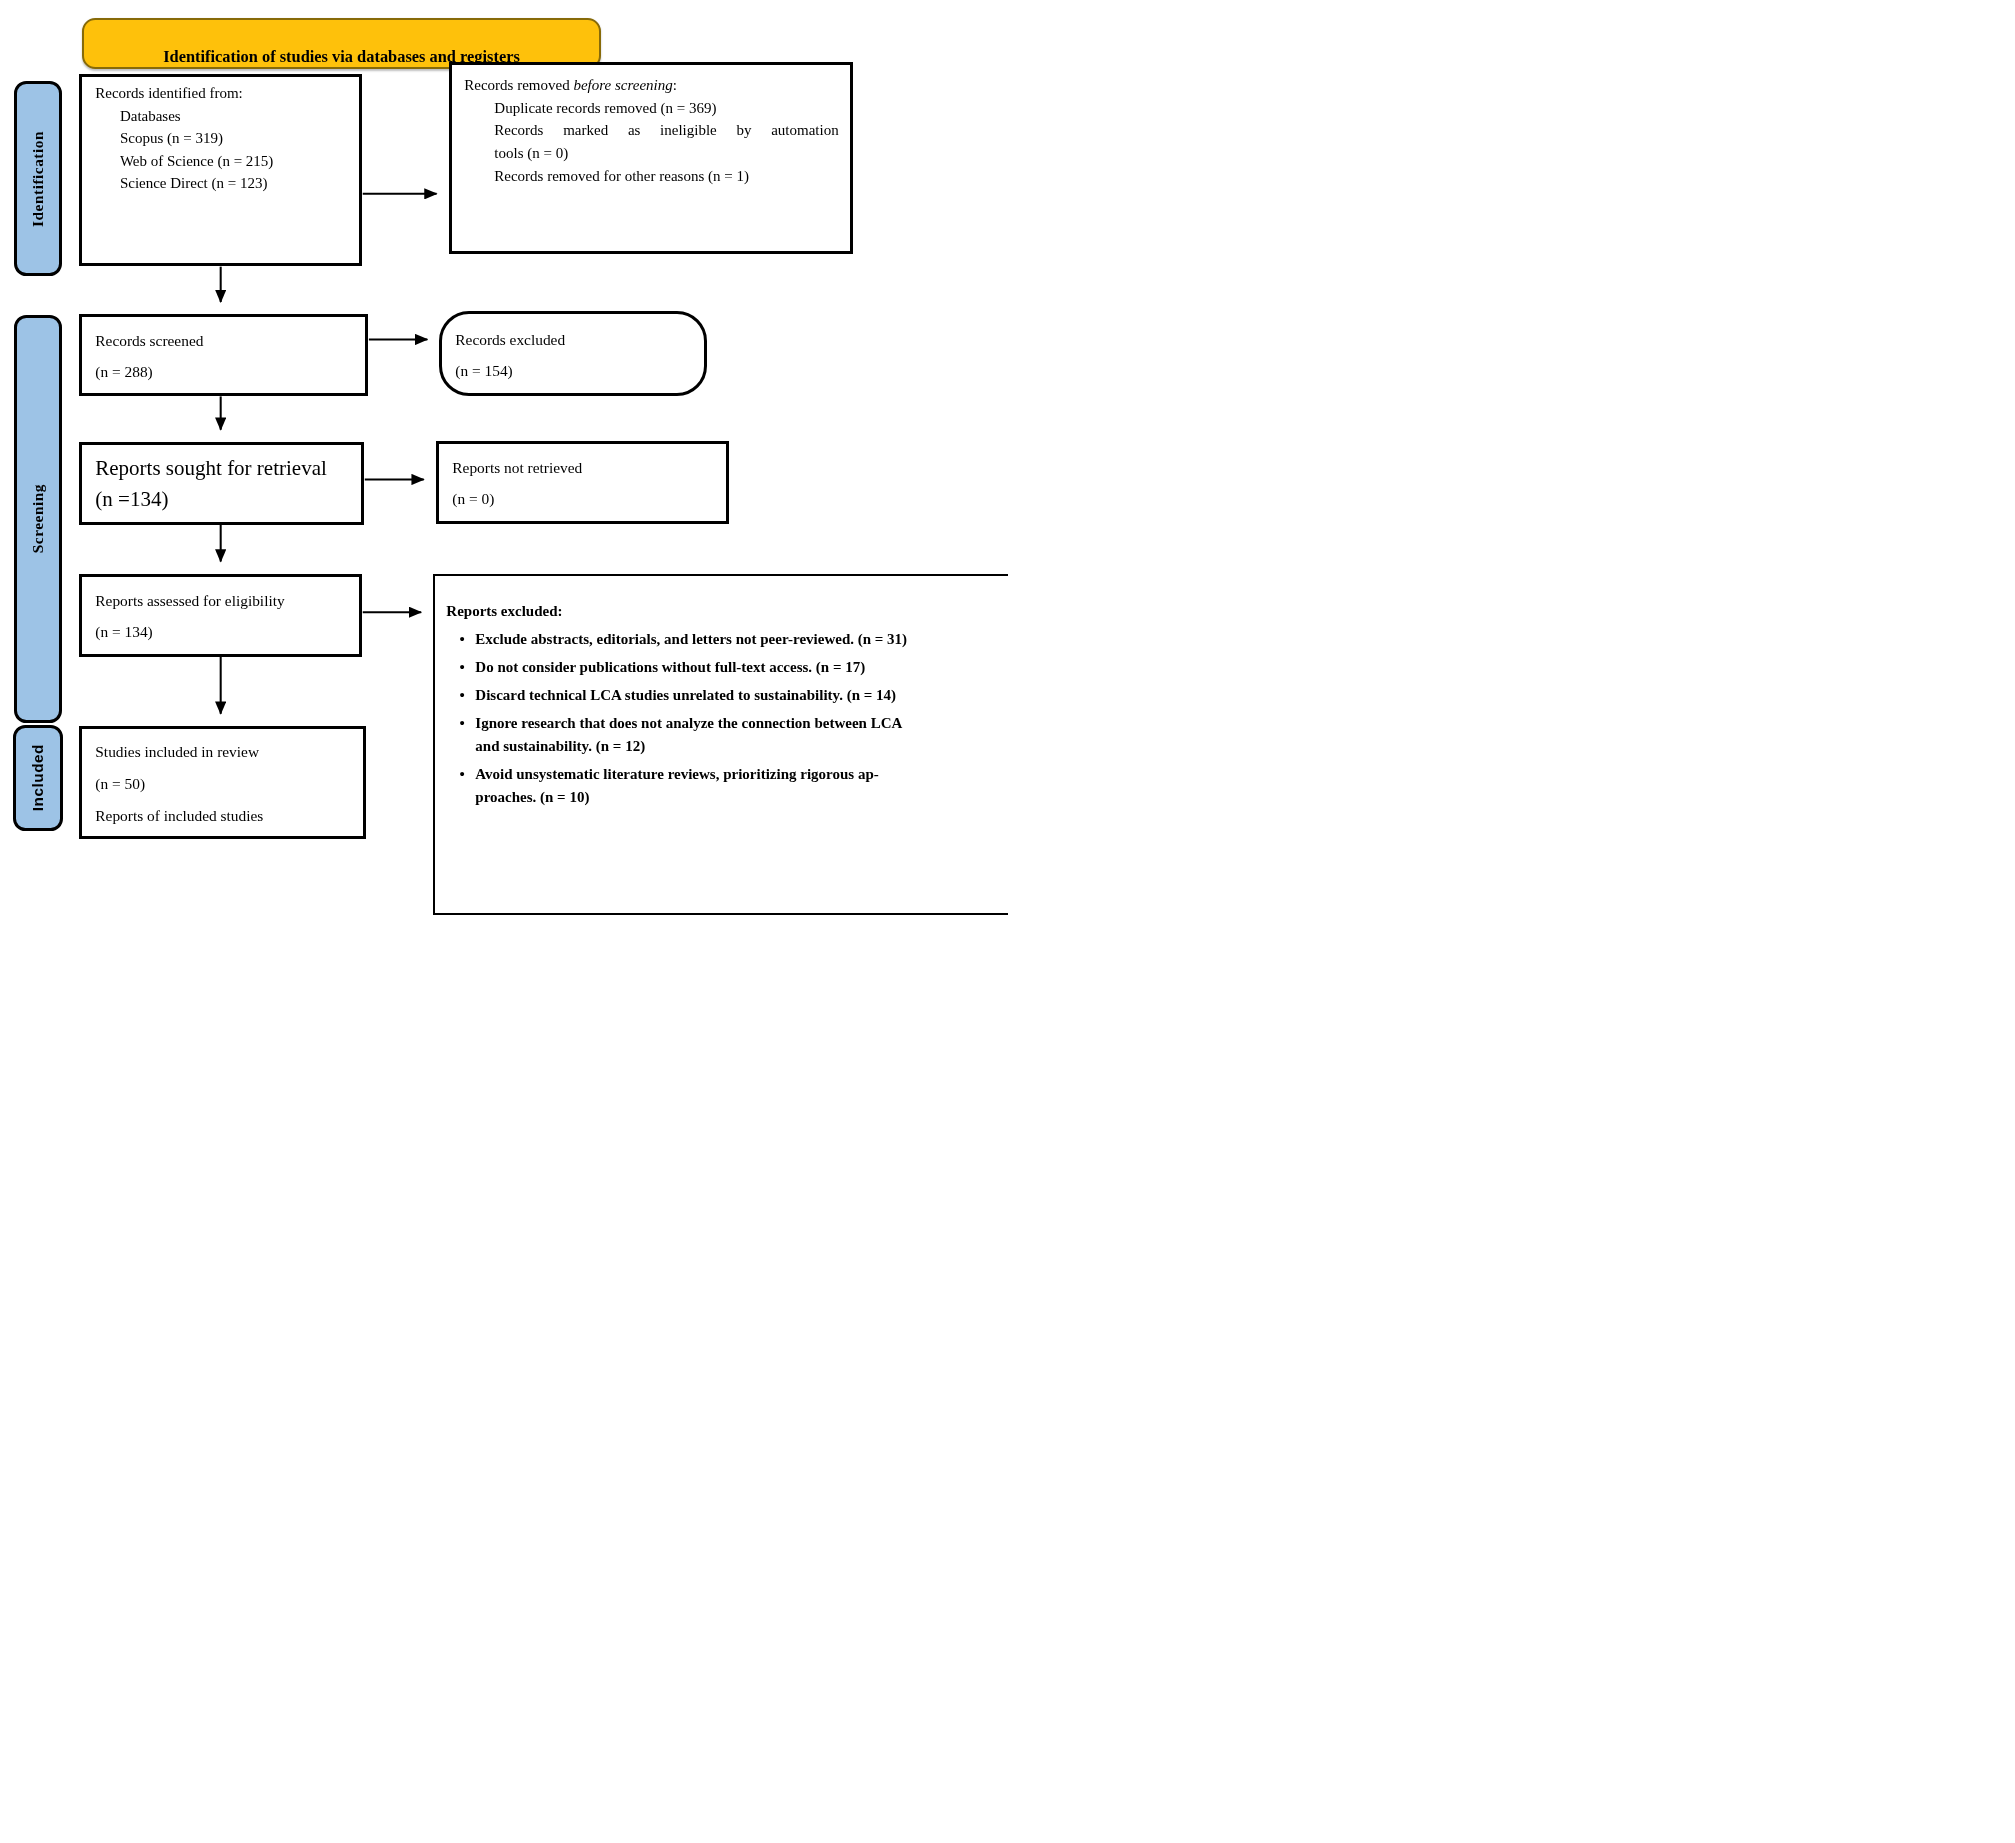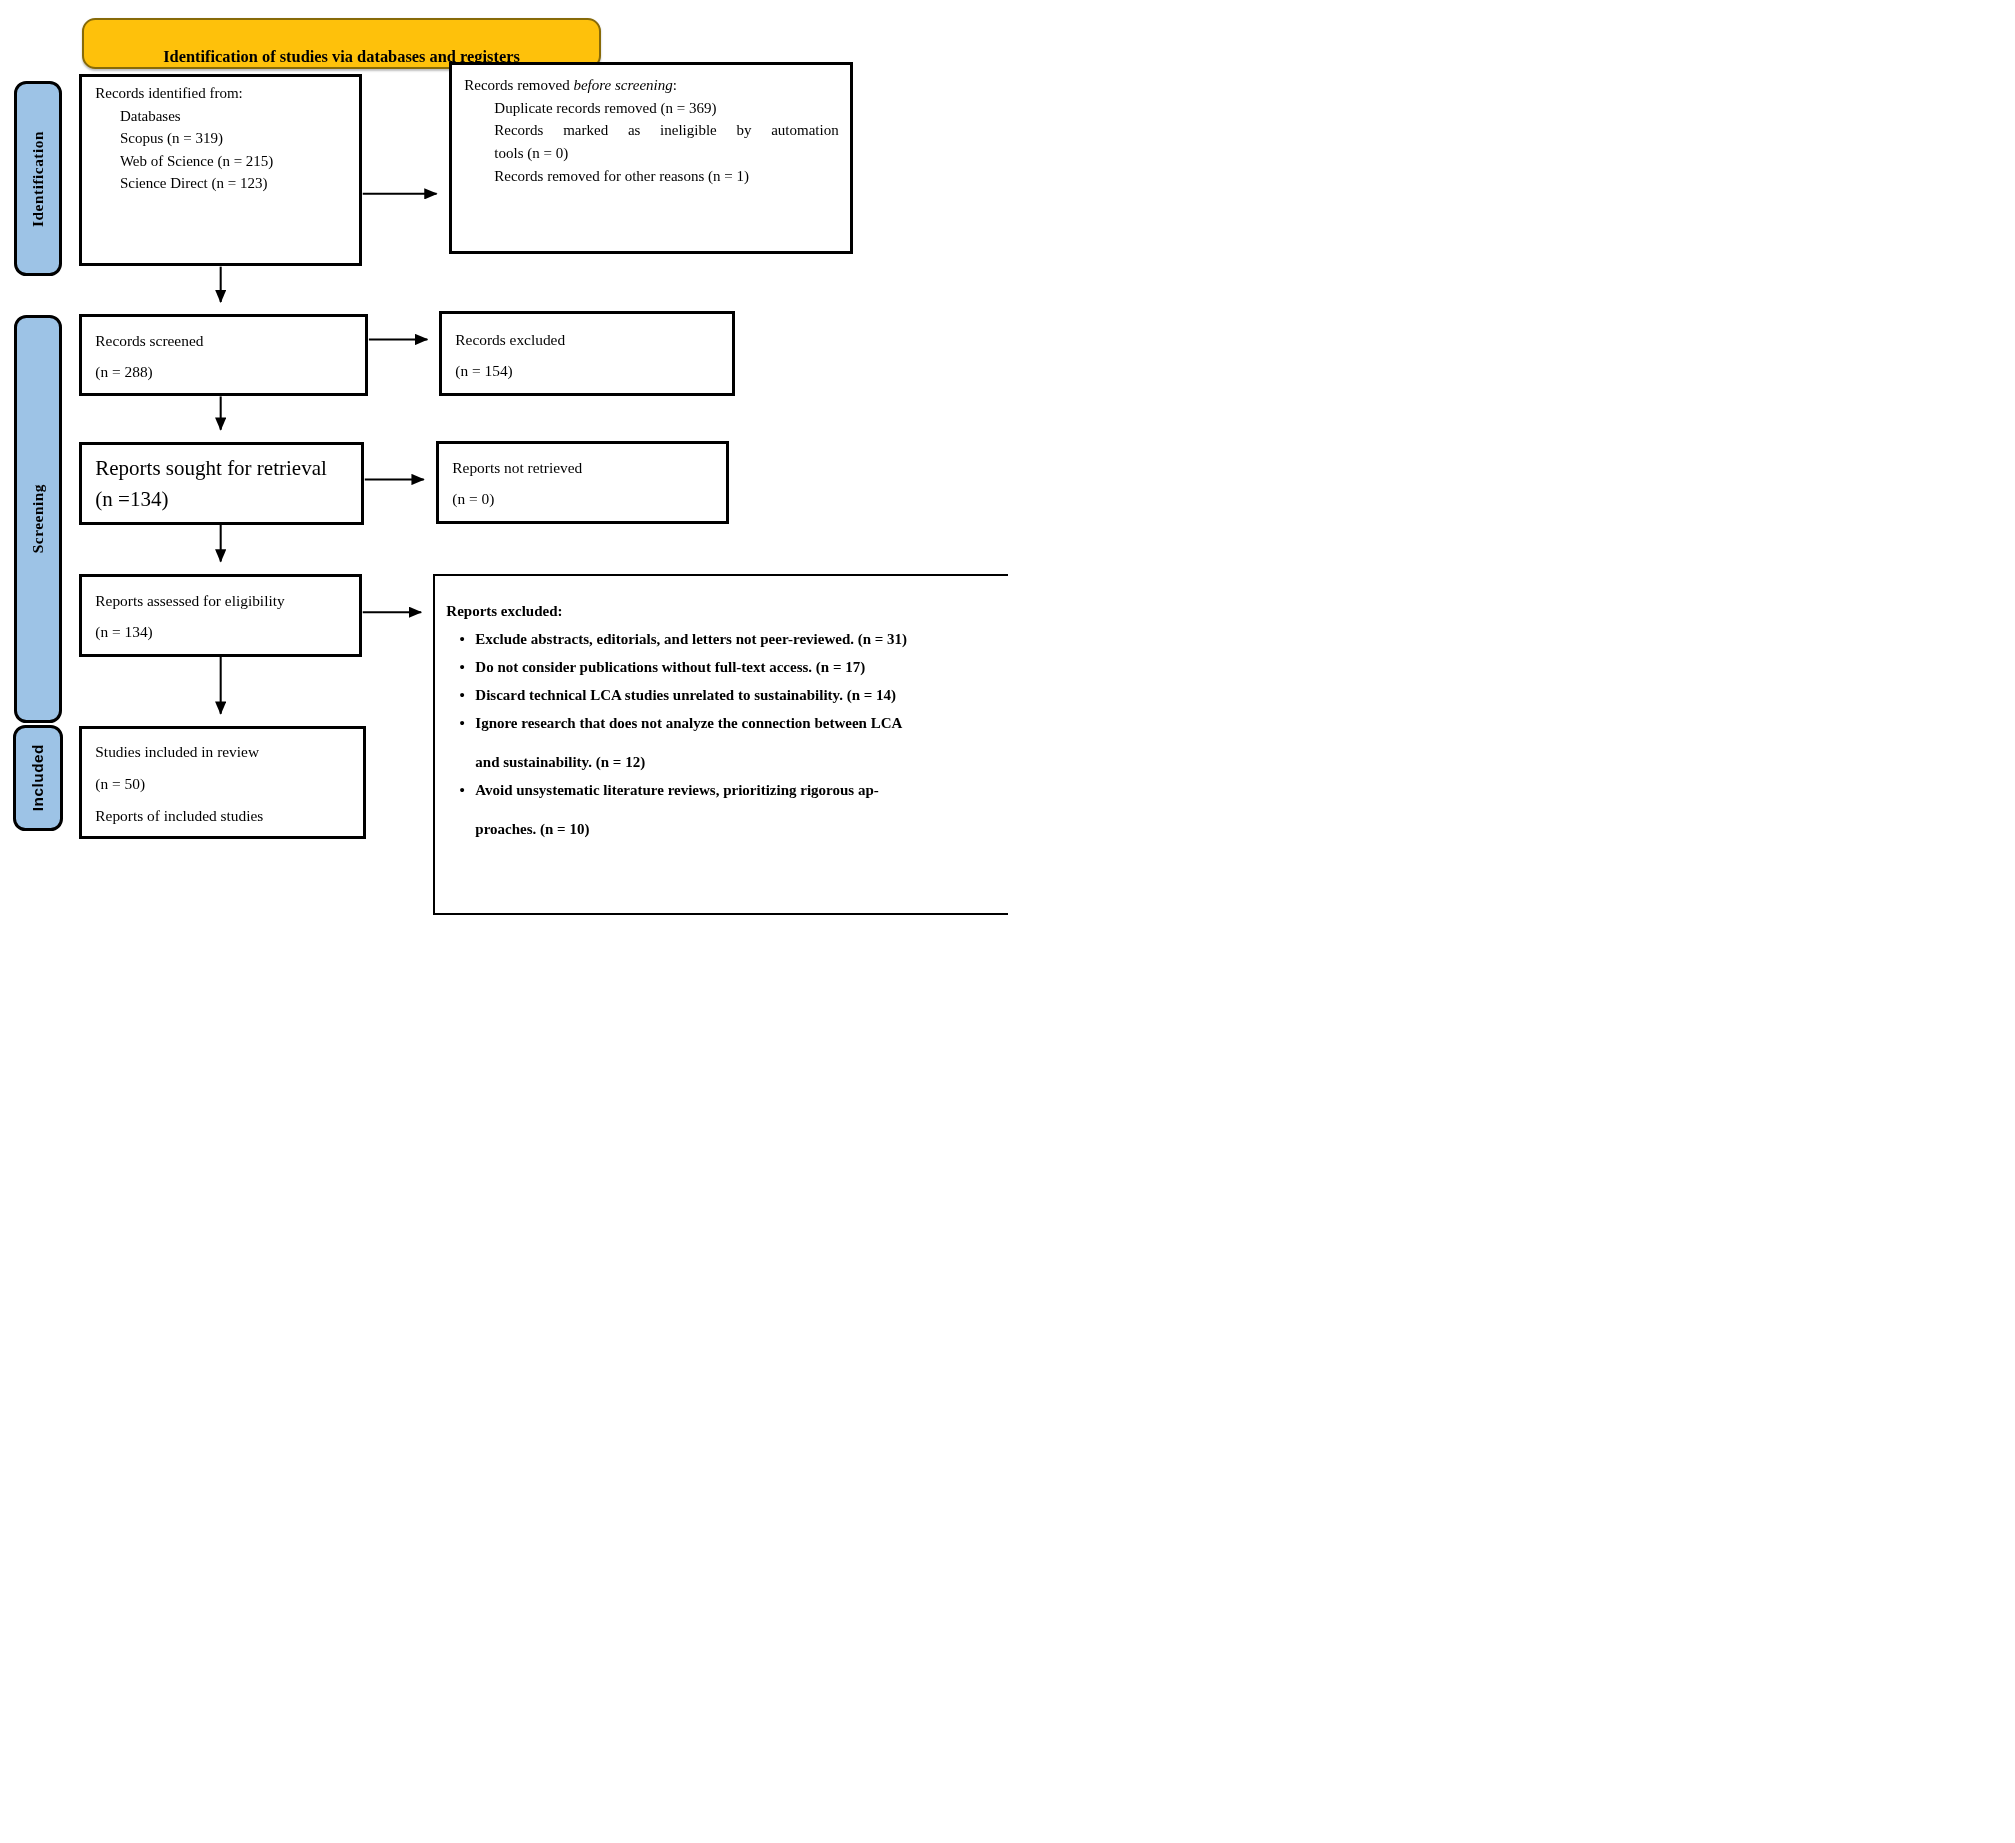--- a/index.html
+++ b/index.html
@@ -37,36 +37,36 @@
   }
   #stage-included .stage-label{font-family:"Liberation Sans","DejaVu Sans",sans-serif;}
   
   .wbox{
     position:absolute; background:var(--paper); border:3.1px solid var(--ink);
     box-sizing:border-box; font-size:15px;
   }
   #box-records-identified{left:79px; top:74px; width:283px; height:192px; padding:5.1px 5.1px 0 13.3px; line-height:22.6px;}
   #box-records-removed{left:449px; top:62px; width:404px; height:192px; padding:9.2px 10.3px 0 12.3px; line-height:22.6px;}
   #box-records-screened{left:79px; top:314px; width:289px; height:82px; padding:8.2px 5.1px 0 13.3px; line-height:31px; font-size:15.4px;}
-  #box-records-excluded{left:439px; top:311px; width:296px; height:85px; padding:10.3px 5.1px 0 13.3px; line-height:31px; font-size:15.4px;}
+  #box-records-excluded{left:439px; top:311px; width:268px; height:85px; padding:10.3px 5.1px 0 13.3px; line-height:31px; font-size:15.4px;border-radius:30px;}
   #box-reports-sought{left:79px; top:442px; width:285px; height:83px; padding:8.2px 5.1px 0 13.3px; line-height:31px; font-size:21px;}
   #box-reports-not-retrieved{left:436px; top:441px; width:293px; height:83px; padding:8.2px 5.1px 0 13.3px; line-height:31px; font-size:15.4px;}
   #box-reports-assessed{left:79px; top:574px; width:283px; height:83px; padding:8.2px 5.1px 0 13.3px; line-height:31px; font-size:15.4px;}
   #box-studies-included{left:79px; top:726px; width:287px; height:113px; padding:7.2px 5.1px 0 13.3px; line-height:32px; font-size:15.4px;}
   #box-reports-excluded-big{left:433px; top:574px; width:632px; height:341px; border-width:2.6px; padding:23.6px 9.2px 0 11.3px; line-height:22.6px;font-weight:bold;}
   
   .indent{padding-left:24.6px;}
   .indent2{padding-left:30px;}
   .justify{text-align:justify; text-align-last:justify; padding-right:1px;}
   em{font-style:italic;}
   
   .xl-title{margin-bottom:4.1px;}
   .xl-line{position:relative; padding-left:29px; margin-top:5.6px;}
   .xl-line .dot{position:absolute; left:13.3px; top:0;}
-  .xl-line.cont{margin-top:16px;}
+  .xl-line.cont{margin-top:0;}
   
   #arrows{position:absolute; left:0; top:0; pointer-events:none;}
 </style>
 </head>
 <body>
 
 <div id="canvas">
 
   <div class="banner">
     <span>Identification of studies via databases and registers</span>

